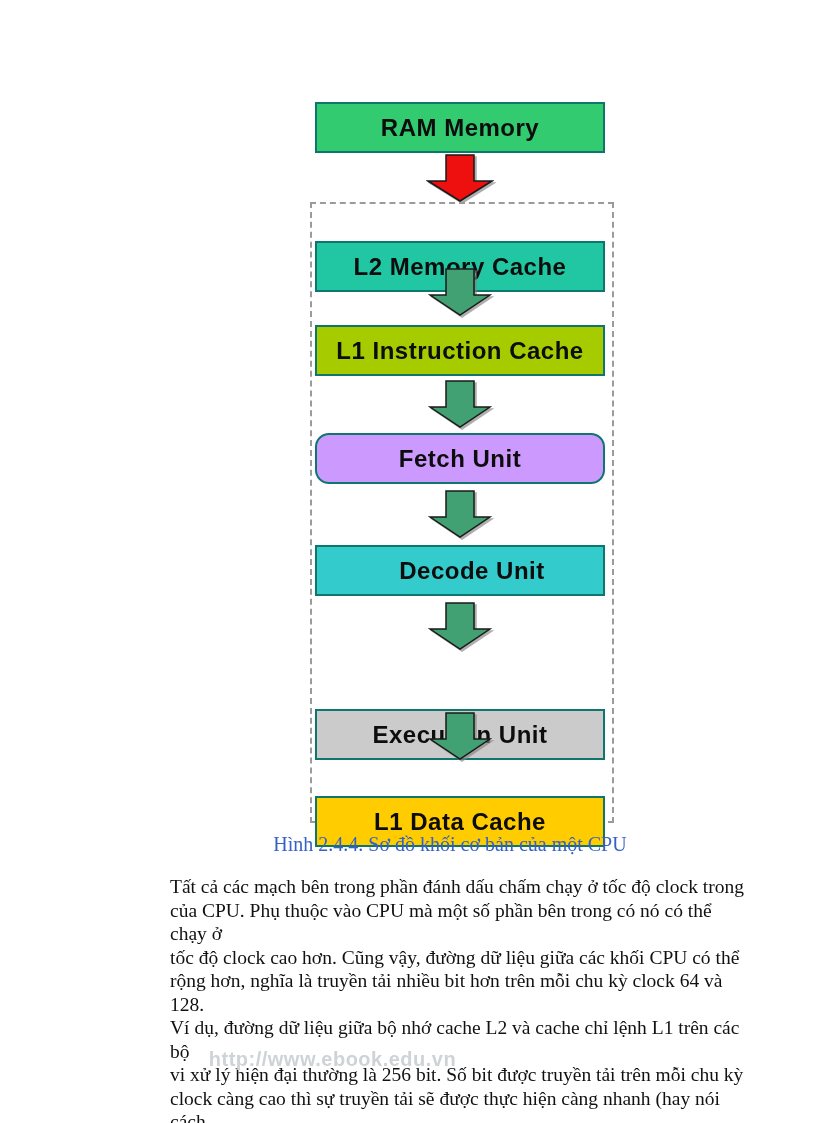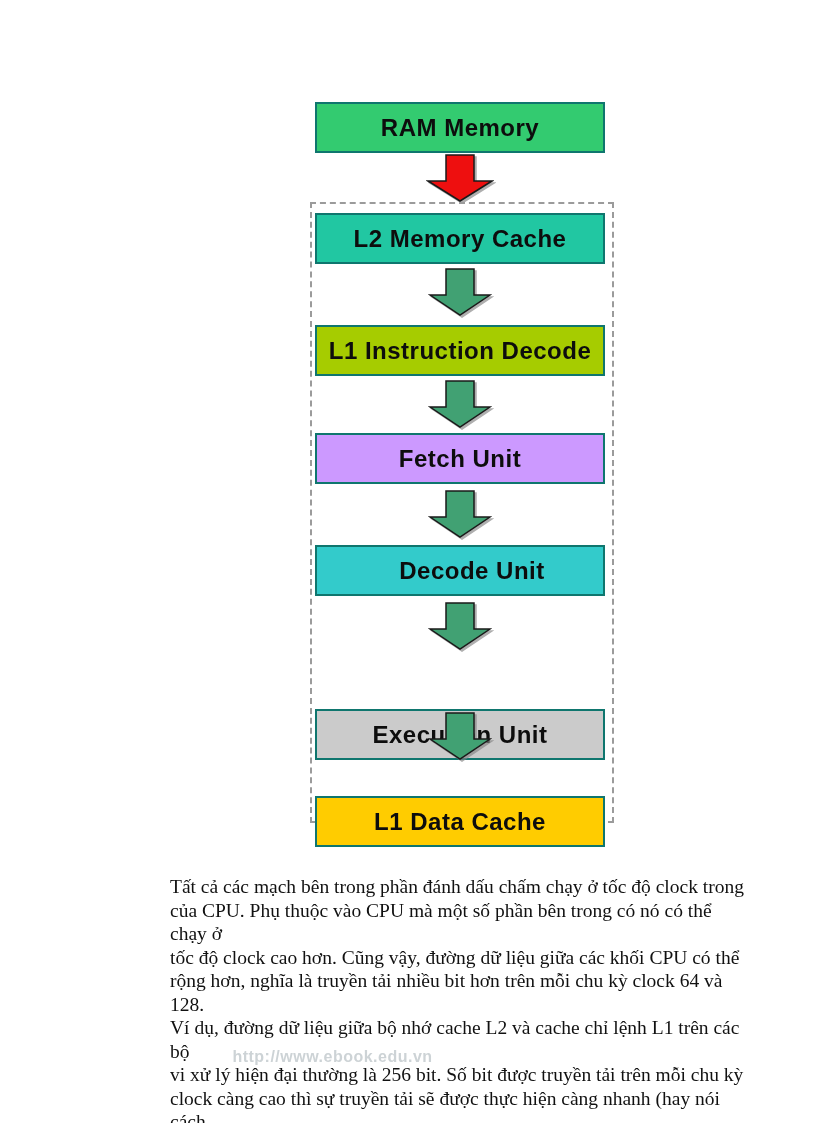--- a/index.html
+++ b/index.html
@@ -23,21 +23,21 @@
     justify-content: center;
     font-family: "Liberation Sans", sans-serif;
     font-weight: bold;
     font-size: 24px;
     color: #0d0d0d;
     letter-spacing: 0.5px;
   }
   .ram-box { top: 102px; }
   .box-l2   { top: 213px; }
   .box-l1i  { top: 325px; }
-  .box-fetch{ top: 433px; }
+  .box-fetch{ top: 433px; border-radius: 14px; }
   .box-dec  { top: 545px; }
   .box-exec { top: 693px; margin-top: 16px; }
   .box-l1d  { top: 796px; }
   .dashed-container {
     position: absolute;
     left: 310px;
     top: 202px;
     width: 304px;
     height: 621px;
     box-sizing: border-box;
@@ -77,48 +77,48 @@
     white-space: pre-line;
   }
   .watermark {
     position: absolute;
     left: 0;
     top: 1048px;
     width: 665px;
     text-align: center;
     font-family: "Liberation Sans", sans-serif;
     font-weight: bold;
-    font-size: 16px;
+    font-size: 20px;
     letter-spacing: 0.5px;
   }
 </style>
 </head>
 <body>
 
 <div class="page">
 
   <div class="diagram-box ram-box" style="background-color: rgb(51, 203, 112);">RAM Memory</div>
 
   <div class="arrow arrow-red" style="color: rgb(238, 15, 15);">
     <svg width="68" height="48" viewBox="0 0 68 48">
       <polygon points="20,1 48,1 48,27 66,27 34,47 2,27 20,27" fill="currentColor" stroke="#1a1a1a" stroke-width="1.5"></polygon>
     </svg>
   </div>
 
   <div class="dashed-container"></div>
 
-  <div class="diagram-box box-l2" style="background-color: rgb(33, 199, 162);">L2 Memory Cache</div>
+  <div class="diagram-box box-l2" style="background-color: rgb(33, 199, 162); margin-top: 28px;">L2 Memory Cache</div>
 
   <div class="arrow ga-1" style="color: rgb(65, 161, 115);">
     <svg width="64" height="48" viewBox="0 0 64 48">
       <polygon points="18,1 46,1 46,27 62,27 32,47 2,27 18,27" fill="currentColor" stroke="#1a1a1a" stroke-width="1.5"></polygon>
     </svg>
   </div>
 
-  <div class="diagram-box box-l1i" style="background-color: rgb(166, 204, 0);">L1 Instruction Decode</div>
+  <div class="diagram-box box-l1i" style="background-color: rgb(166, 204, 0);">L1 Instruction Cache</div>
 
   <div class="arrow ga-2" style="color: rgb(65, 161, 115);">
     <svg width="64" height="48" viewBox="0 0 64 48">
       <polygon points="18,1 46,1 46,27 62,27 32,47 2,27 18,27" fill="currentColor" stroke="#1a1a1a" stroke-width="1.5"></polygon>
     </svg>
   </div>
 
   <div class="diagram-box box-fetch" style="background-color: rgb(204, 153, 255);">Fetch Unit</div>
 
   <div class="arrow ga-3" style="color: rgb(65, 161, 115);">
@@ -138,20 +138,21 @@
   <div class="diagram-box box-exec" style="background-color: rgb(203, 203, 203);">Execution Unit</div>
 
   <div class="arrow ga-5" style="color: rgb(65, 161, 115);">
     <svg width="64" height="48" viewBox="0 0 64 48">
       <polygon points="18,1 46,1 46,27 62,27 32,47 2,27 18,27" fill="currentColor" stroke="#1a1a1a" stroke-width="1.5"></polygon>
     </svg>
   </div>
 
   <div class="diagram-box box-l1d" style="background-color: rgb(255, 204, 0);">L1 Data Cache</div>
 
+  <div class="figure-caption" style="color: rgb(55, 96, 198);">Hình 2.4.4. Sơ đồ khối cơ bản của một CPU</div>
 
   <div class="body-paragraph">Tất cả các mạch bên trong phần đánh dấu chấm chạy ở tốc độ clock trong
 của CPU. Phụ thuộc vào CPU mà một số phần bên trong có nó có thể chạy ở
 tốc độ clock cao hơn. Cũng vậy, đường dữ liệu giữa các khối CPU có thể
 rộng hơn, nghĩa là truyền tải nhiều bit hơn trên mỗi chu kỳ clock 64 và 128.
 Ví dụ, đường dữ liệu giữa bộ nhớ cache L2 và cache chỉ lệnh L1 trên các bộ
 vi xử lý hiện đại thường là 256 bit. Số bit được truyền tải trên mỗi chu kỳ
 clock càng cao thì sự truyền tải sẽ được thực hiện càng nhanh (hay nói cách</div>
 
   <div class="watermark" style="color: rgb(205, 211, 214);">http://www.ebook.edu.vn</div>

